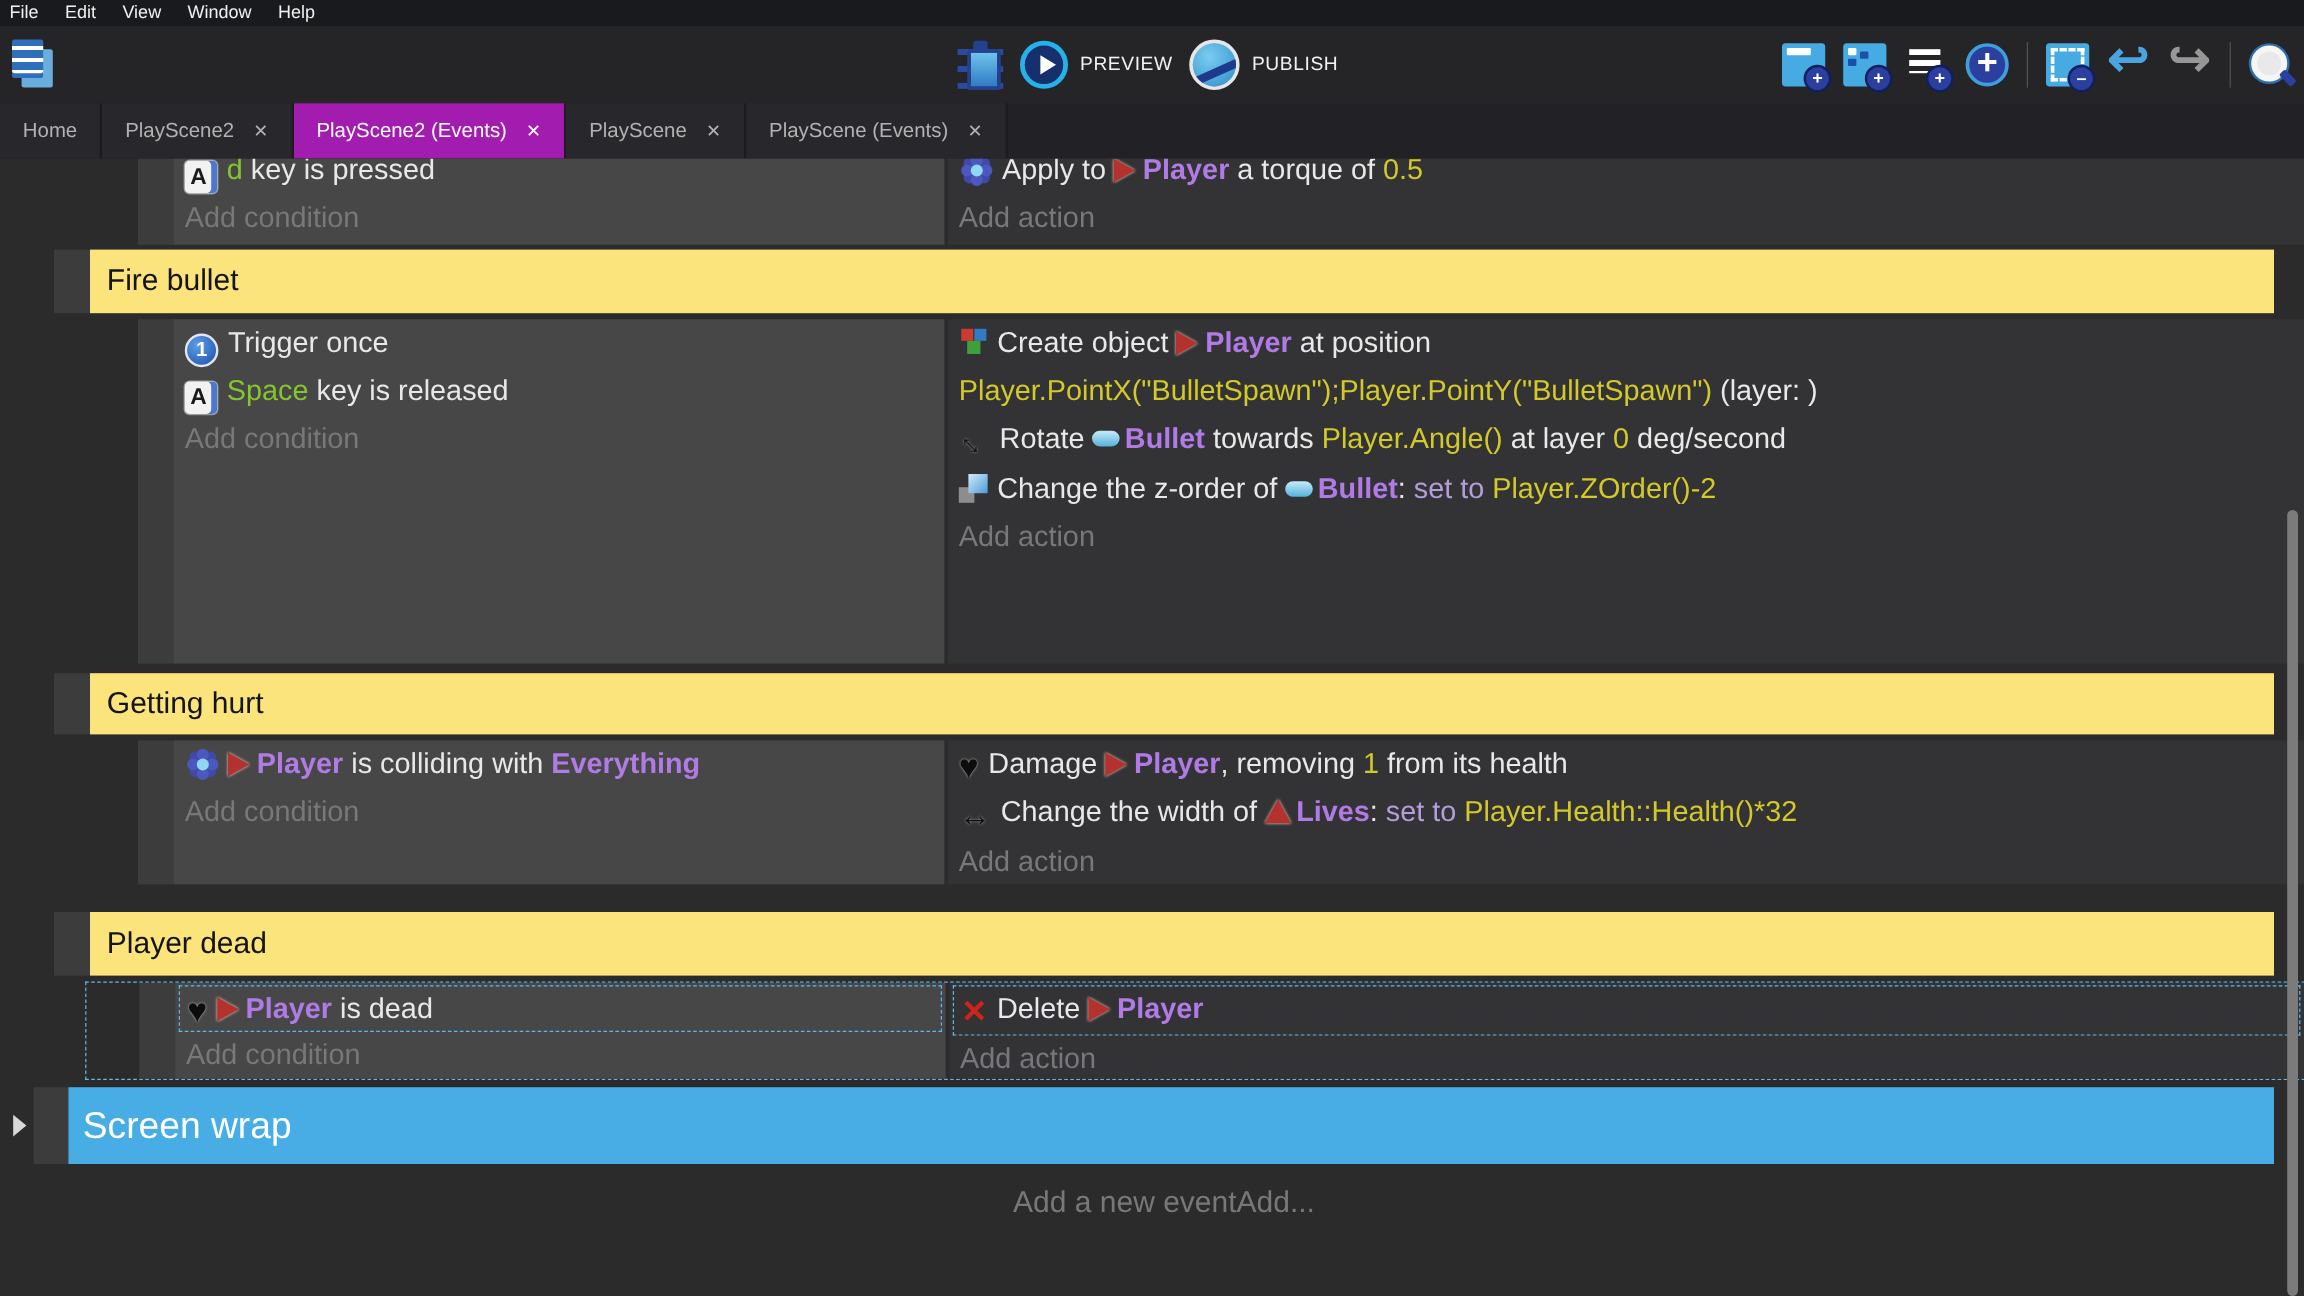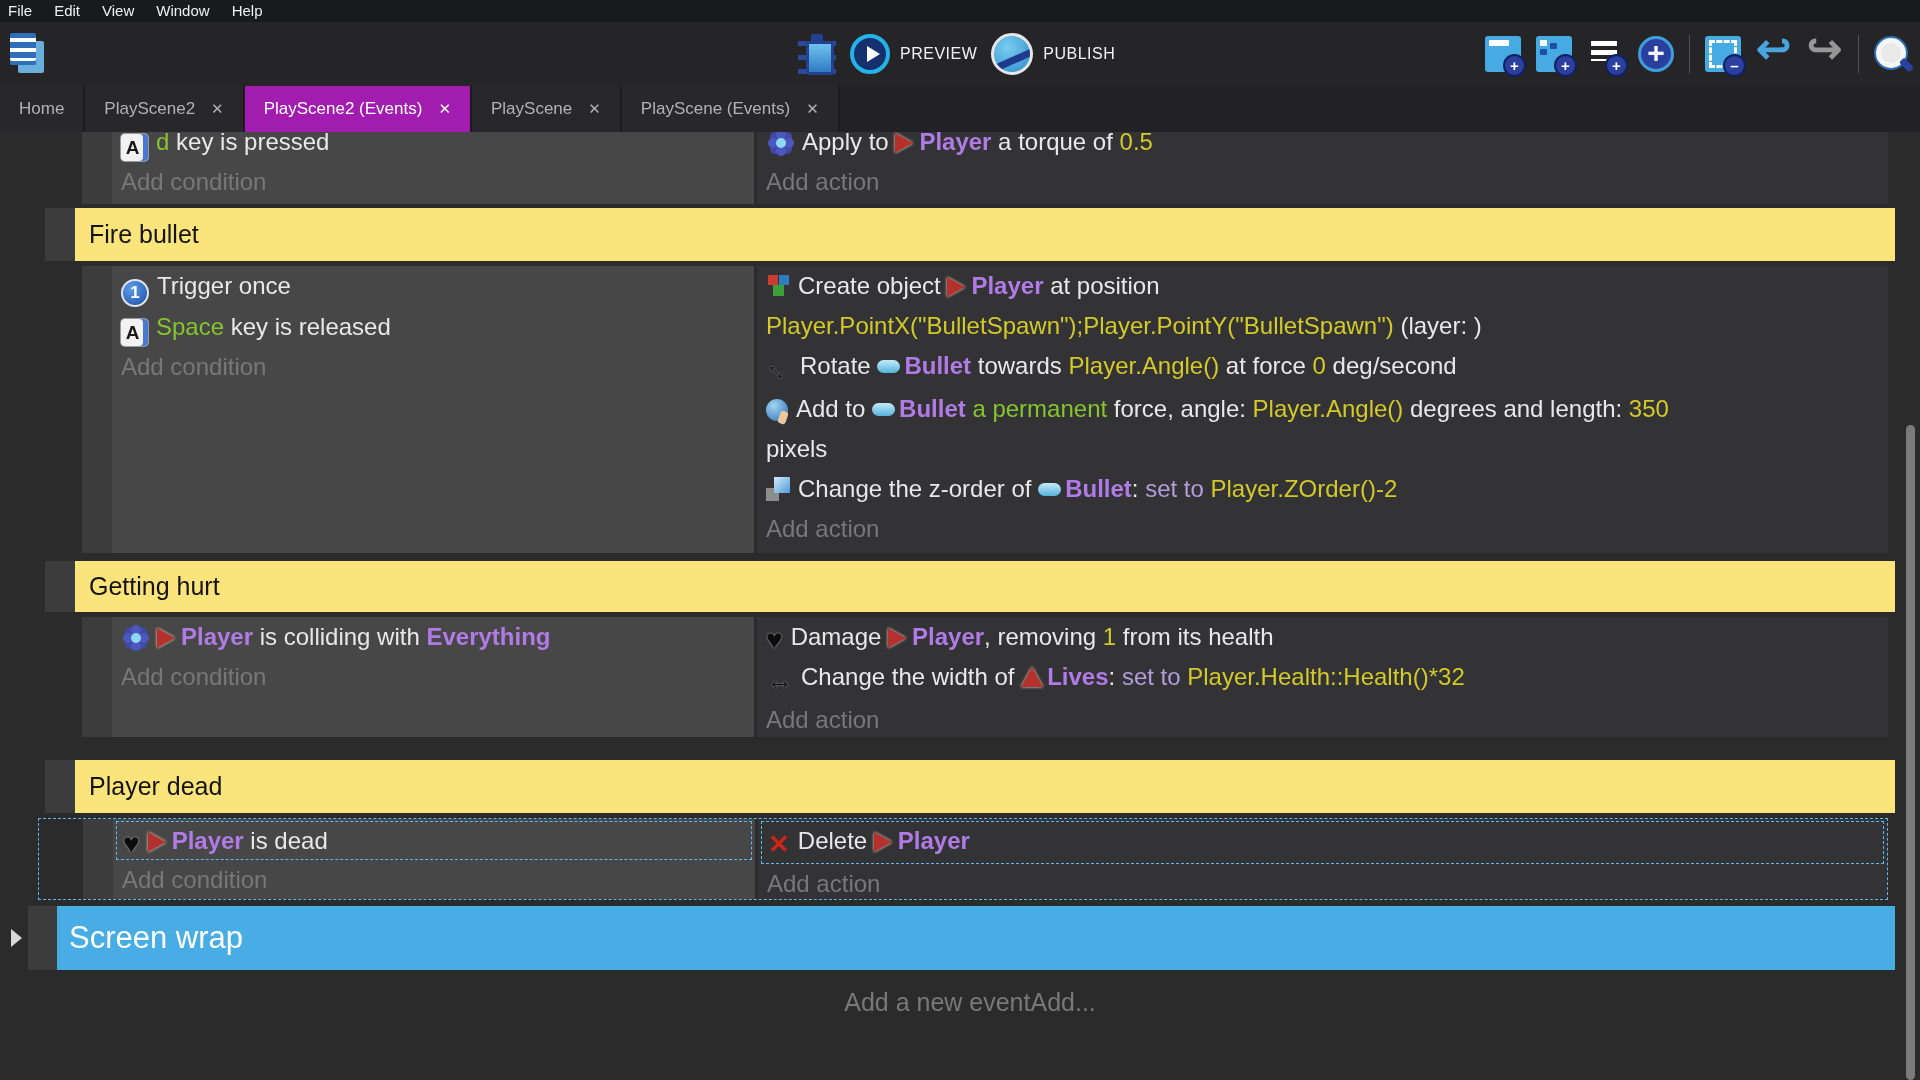--- a/index.html
+++ b/index.html
@@ -59,21 +59,21 @@
   .tabbar{height:46px;background:#222226;display:flex;align-items:stretch;}
   .tab{display:flex;align-items:center;gap:16px;padding:0 19px;font-size:17px;color:#b2b2b2;
        background:#28282c;border-right:2px solid #1c1c20;cursor:pointer;white-space:nowrap;}
   .tab.active{background:#a21caf;color:#fff;}
   .tab-close{font-size:15px;color:#b2b2b2;cursor:pointer;}
   .tab.active .tab-close{color:#fff;}
 
   
   .canvas{position:relative;height:948px;overflow:hidden;}
   .row{box-sizing:border-box;}
-  .event-row{display:flex;margin-left:38px;width:1850px;padding-left:44px;}
+  .event-row{display:flex;margin-left:71px;width:1850px;padding-left:44px;}
   .margin-strip{width:30px;background:#3c3c3c;flex:none;}
   .cond-col{width:642px;flex:none;background:#474747;overflow:hidden;}
   .act-col{flex:1;background:#333335;margin-left:3px;overflow:hidden;}
   .ev-line{font-size:24px;line-height:40px;color:#e8e8e8;padding-left:9px;padding-right:10px;}
   .ev-line.ph{color:#787878;}
   .event-row.selected{border:1px dashed #5fb9ea;}
   .ev-line.sel{border:1px dashed #5fb9ea;margin:2px 3px 0 3px;line-height:37px;padding-left:6px;}
 
   .comment-row{display:flex;margin-left:45px;width:1850px;}
   .comment-bar{flex:1;background:#fbe47c;color:#141414;font-size:25px;display:flex;align-items:center;padding-left:14px;}
@@ -222,22 +222,21 @@
         <div class="cond-col">
           <div>
             <div class="ev-line"><span class="ic ic-trigger"></span><span>Trigger once</span></div>
             <div class="ev-line"><span class="ic ic-keyboard"></span><span class="seg-g">Space</span><span> key is released</span></div>
             <div class="ev-line ph">Add condition</div>
           </div>
         </div>
         <div class="act-col">
           <div>
             <div class="ev-line"><span class="ic ic-create"></span><span>Create object </span><span class="ic ic-player"></span><span class="seg-o">Player</span><span> at position</span><br><span class="seg-y">Player.PointX("BulletSpawn");Player.PointY("BulletSpawn")</span><span> (layer: )</span></div>
-            <div class="ev-line"><span class="ic ic-rotate"></span><span>Rotate </span><span class="ic ic-bullet"></span><span class="seg-o">Bullet</span><span> towards </span><span class="seg-y">Player.Angle()</span><span> at force </span><span class="seg-y">0</span><span> deg/second</span></div>
-            <div class="ev-line"><span class="ic ic-force"></span><span>Add to </span><span class="ic ic-bullet"></span><span class="seg-o">Bullet</span><span> </span><span class="seg-g">a permanent</span><span> force, angle: </span><span class="seg-y">Player.Angle()</span><span> degrees and length: </span><span class="seg-y">350</span><br><span>pixels</span></div>
+            <div class="ev-line"><span class="ic ic-rotate"></span><span>Rotate </span><span class="ic ic-bullet"></span><span class="seg-o">Bullet</span><span> towards </span><span class="seg-y">Player.Angle()</span><span> at layer </span><span class="seg-y">0</span><span> deg/second</span></div>
             <div class="ev-line"><span class="ic ic-zorder"></span><span>Change the z-order of </span><span class="ic ic-bullet"></span><span class="seg-o">Bullet</span><span>: </span><span class="seg-s">set to </span><span class="seg-y">Player.ZOrder()-2</span></div>
             <div class="ev-line ph">Add action</div>
           </div>
         </div>
       </div>
       <div class="row comment-row" style="height: 51px; margin-top: 8px;">
         <div class="margin-strip"></div>
         <div class="comment-bar">Getting hurt</div>
       </div>
       <div class="row event-row" style="height: 120px; margin-top: 5px;">

